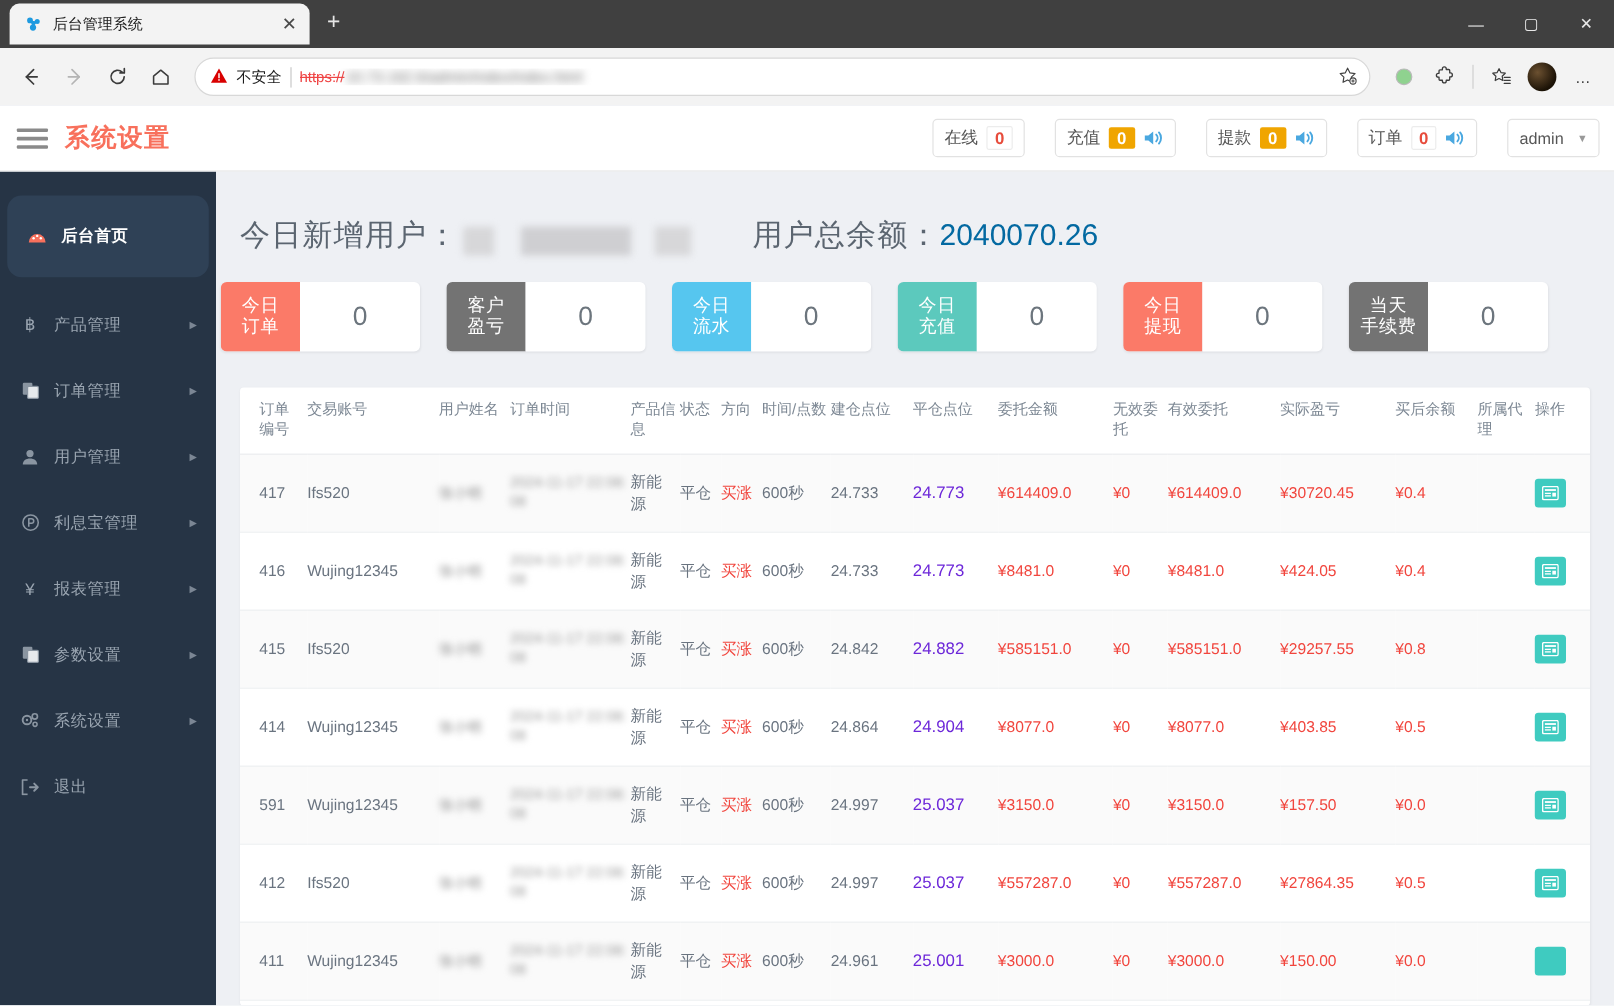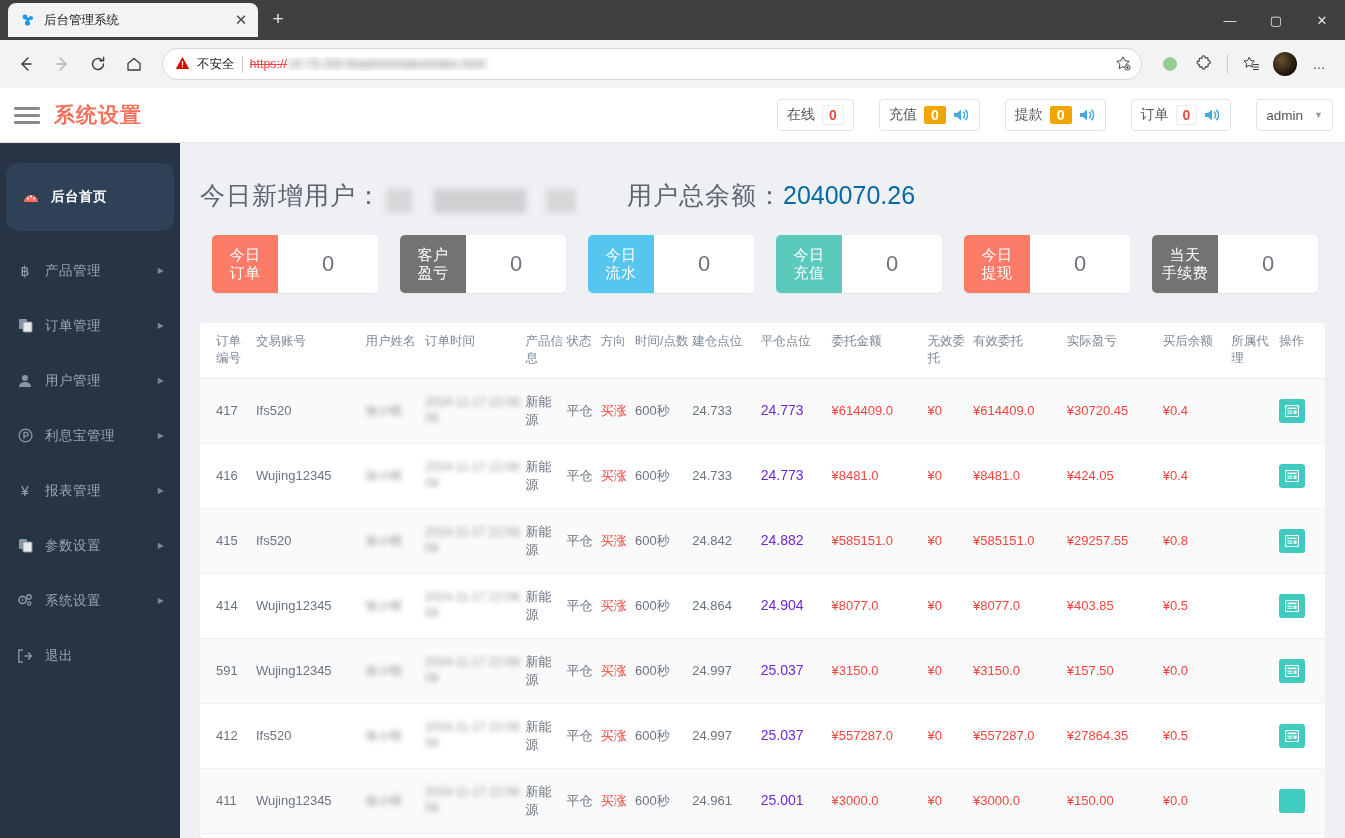--- a/index.html
+++ b/index.html
@@ -88,21 +88,21 @@
   .topsummary { padding:36px 0 0 20px; }
   .sumrow { display:flex; align-items:baseline; gap:26px; }
   .sumlabel { font-size:25px; color:#5b6570; letter-spacing:1px; }
   .sumblur {
     display:inline-block; height:24px; width:215px; vertical-align:middle;
     background:linear-gradient(90deg,#d7d7d9 0 26px,transparent 26px 48px,#cfcfd2 48px 140px,transparent 140px 160px,#d7d7d9 160px 190px,transparent 190px 215px);
     filter:blur(3px); border-radius:3px; margin-left:4px;
   }
   .sumval { font-size:25px; color:#0369a1; }
 
-  .cards { display:flex; gap:22px; padding:22px 0 0 32px; }
+  .cards { display:flex; gap:22px; padding:22px 0 0 4px; }
   .card { display:flex; height:58px; border-radius:5px; overflow:hidden; box-shadow:0 1px 2px rgba(0,0,0,.06); flex:0 0 auto; }
   .card .clabel {
     width:66px; flex:0 0 66px; color:#fff; font-size:15px; line-height:18px; display:flex;
     flex-direction:column; align-items:center; justify-content:center; letter-spacing:0.5px;
   }
   .card .cvalue {
     width:100px; flex:0 0 100px; background:#fff; display:flex; align-items:center; justify-content:center;
     font-size:22px; color:#6c757d;
   }
 

